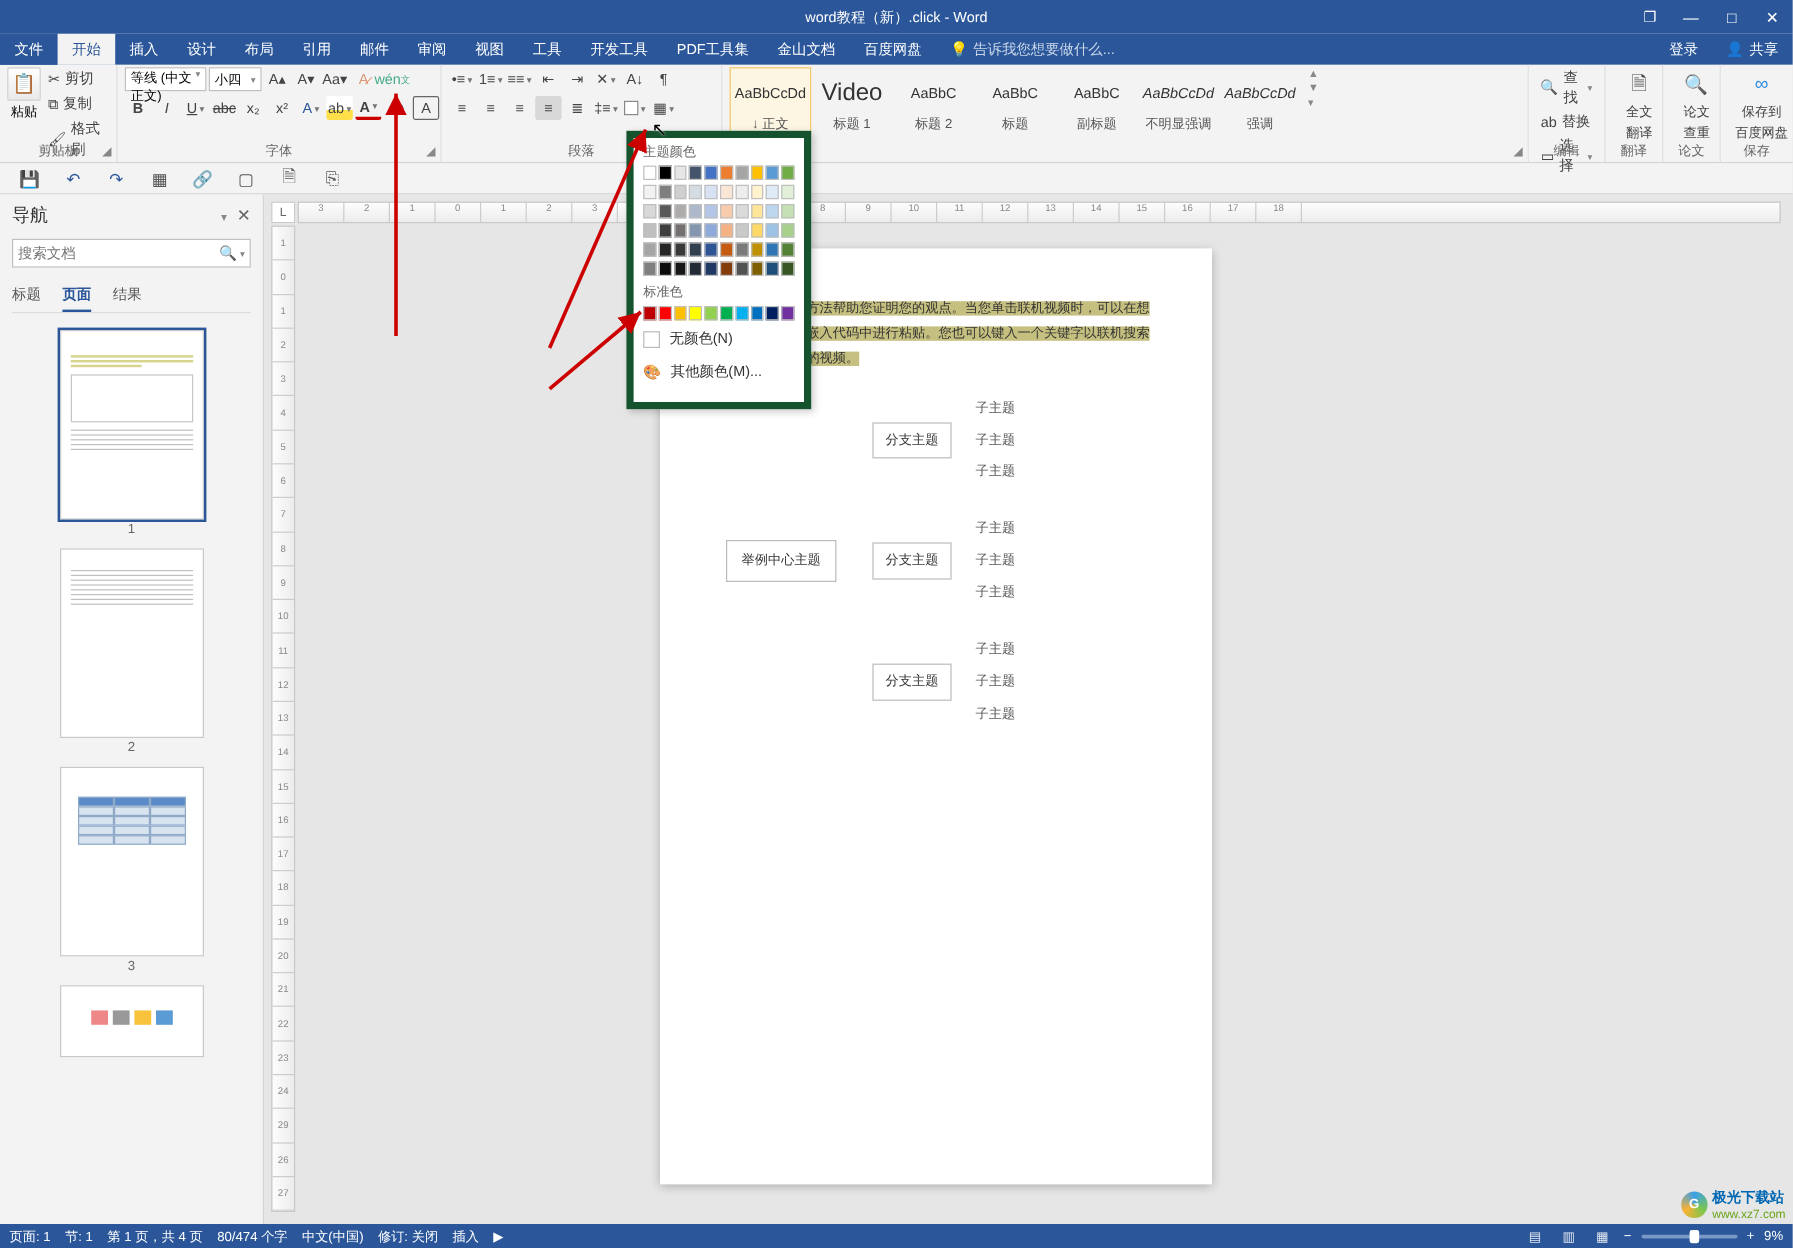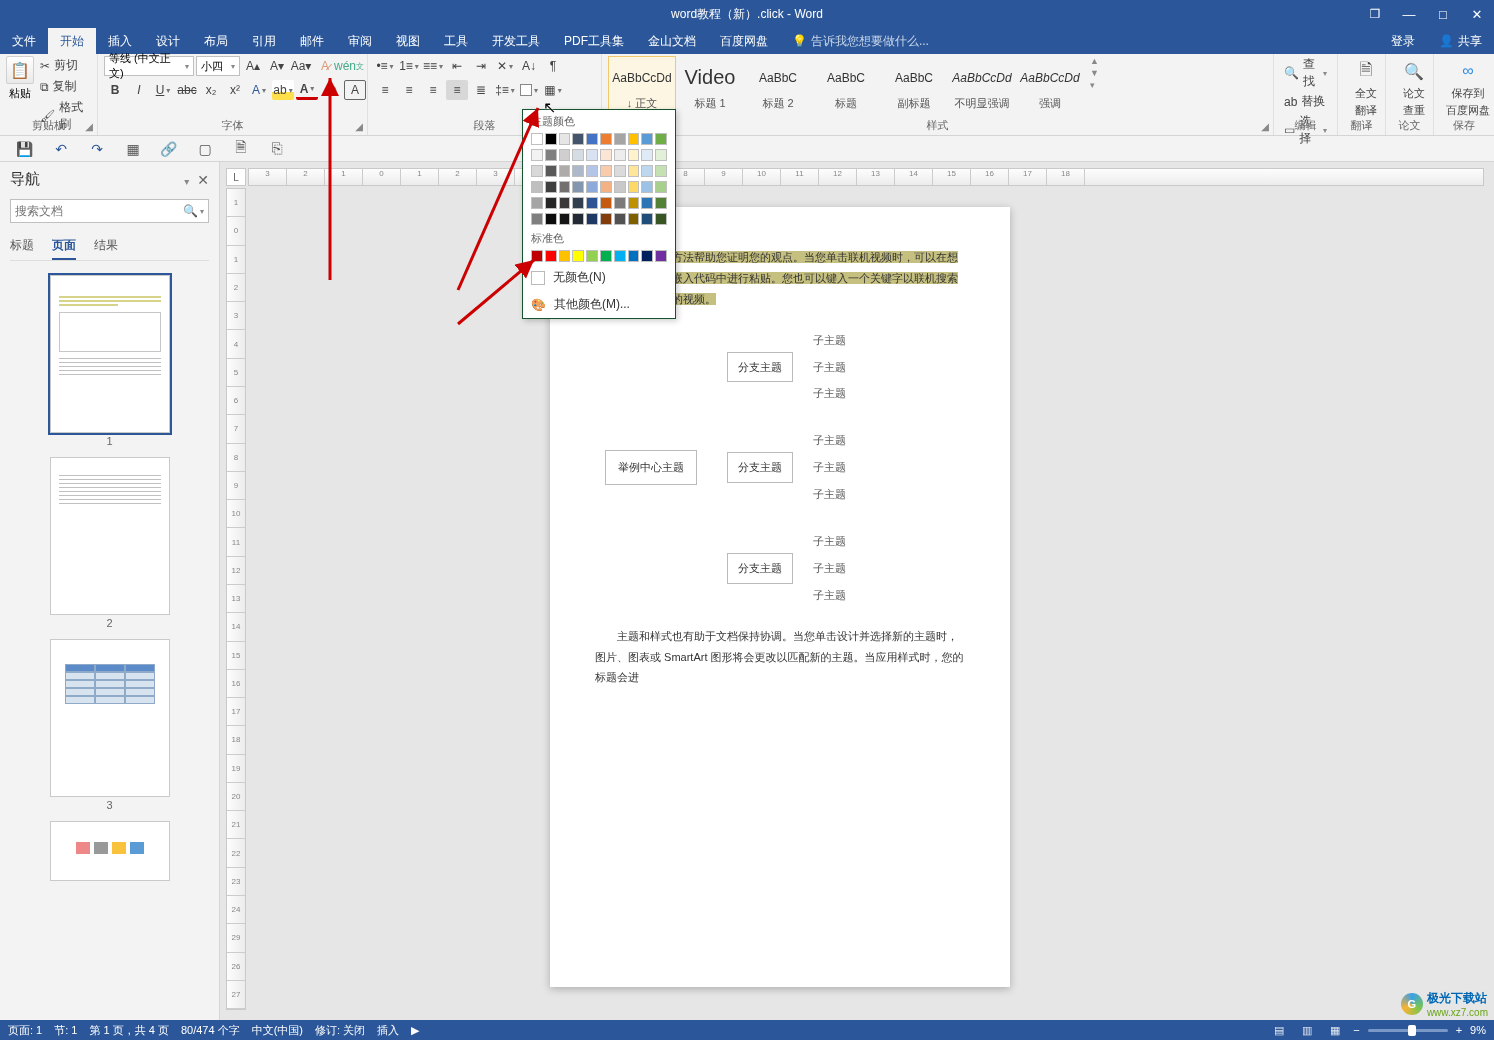--- a/index.html
+++ b/index.html
@@ -26,21 +26,21 @@
 .rgroup .glabel { position: absolute; bottom: 2px; left: 0; right: 0; text-align: center; font-size: 11px; color: #666; }
 .rgroup .gbody { flex: 1; display: flex; align-items: flex-start; gap: 4px; }
 .rgroup .dialog-launcher { position: absolute; bottom: 3px; right: 4px; font-size: 10px; color: #888; }
 
 .clip-left { display: flex; flex-direction: column; align-items: center; gap: 2px; }
 .clip-ico { width: 28px; height: 28px; background: linear-gradient(#fff,#e9e9e9); border: 1px solid #d0d0d0; border-radius: 2px; display:flex;align-items:center;justify-content:center; font-size:16px; }
 .clip-right { display:flex; flex-direction:column; gap:2px; font-size:12px; color:#444; }
 .clip-item { display:flex; gap:4px; align-items:center; padding:1px 2px; }
 
 .font-row { display:flex; gap:2px; align-items:center; }
-.font-name { width:90px; height:20px; border:1px solid #c0c0c0; background:#fff; font-size:11px; padding:0 4px; display:flex; align-items:center; justify-content:space-between; }
+.font-name { width:68px; height:20px; border:1px solid #c0c0c0; background:#fff; font-size:11px; padding:0 4px; display:flex; justify-content:space-between; }
 .font-size { width:44px; height:20px; border:1px solid #c0c0c0; background:#fff; font-size:11px; padding:0 4px; display:flex; align-items:center; justify-content:space-between; }
 .ibtn { width:22px; height:20px; display:flex; align-items:center; justify-content:center; color:#444; font-size:12px; border-radius:2px; }
 .ibtn.dd::after { content:"▾"; font-size:8px; margin-left:2px; color:#777; }
 
 .styles-box { display:flex; gap:0; }
 .style-item { width:68px; height:58px; border:1px solid transparent; display:flex; flex-direction:column; align-items:center; justify-content:center; padding:2px; cursor:pointer; }
 .style-item.sel { border-color:#f2c96a; background:#fdf6e3; }
 .style-preview { font-size:11px; color:#333; flex:1; display:flex; align-items:center; justify-content:center; }
 .style-label { font-size:11px; color:#555; }
 
@@ -73,21 +73,21 @@
 .hruler { position:absolute; left:28px; right:10px; top:6px; height:18px; background:linear-gradient(#fdfdfd,#ececec); border:1px solid #c9c9c9; font-size:8px; color:#888; overflow:hidden; }
 .vruler { position:absolute; left:6px; top:26px; bottom:10px; width:20px; background:linear-gradient(90deg,#fdfdfd,#ececec); border:1px solid #c9c9c9; font-size:8px; color:#888; overflow:hidden; display:flex; flex-direction:column; align-items:center; }
 .page { position:absolute; left:330px; top:45px; width:460px; height:780px; background:#fff; box-shadow:0 2px 8px rgba(0,0,0,.25); padding:40px 45px; font-size:11px; color:#333; line-height:1.9; }
 .hl { background: #c6c080; }
 .mindmap { margin:20px 0 20px 10px; font-size:11px; }
 .mm-center { display:inline-block; border:1px solid #bbb; padding:6px 12px; margin-right:30px; vertical-align:middle; }
 .mm-branch { display:inline-block; border:1px solid #bbb; padding:4px 10px; vertical-align:middle; margin-right:20px; }
 .mm-leaf { color:#555; }
 
 
-.picker { position:absolute; left:522px; top:109px; width:154px; background:#fff; border:1px solid #14532d; box-shadow:2px 2px 6px rgba(0,0,0,.2); z-index:50; padding-bottom:0; }
+.picker { position:absolute; left:522px; top:109px; width:154px; background:#fff; border:6px solid #14532d; box-shadow:2px 2px 6px rgba(0,0,0,.2); z-index:50; padding-bottom:12px; }
 .picker .sec-title { font-size:11px; color:#666; padding:4px 8px 2px; }
 .picker .swatch-row { display:flex; gap:2px; padding:2px 8px; }
 .sw { width:12px; height:12px; border:1px solid #bfbfbf; }
 .picker .menu-row { display:flex; align-items:center; gap:8px; padding:5px 8px; font-size:12px; color:#333; }
 .picker .noclr { width:14px; height:14px; border:1px solid #bbb; background:#fff; }
 
 
 .arrow { position:absolute; z-index:60; pointer-events:none; }
 
 
@@ -291,21 +291,20 @@
             <div class="style-preview" style="font-size:12px;font-style:italic">AaBbCcDd</div>
             <div class="style-label">强调</div>
           </div>
         </div>
       <div style="display:flex;flex-direction:column;justify-content:center;color:#888;font-size:9px;gap:2px;padding:0 2px">
         <span>▲</span>
         <span>▼</span>
         <span>▾</span>
       </div>
     </div>
-    <div class="glabel">样式</div>
     <div class="dialog-launcher">◢</div>
   </div>
 
   <div class="rgroup" style="width:64px">
     <div class="gbody">
         <div class="edit-col">
       <div class="edit-row">
             <span>🔍</span>
             <span>查找</span>
             <span style="font-size:8px;color:#888">▾</span>
@@ -515,21 +514,20 @@
               <div class="mm-branch">分支主题</div>
               <div style="display:flex;flex-direction:column;gap:6px">
                 <span class="mm-leaf">子主题</span>
                 <span class="mm-leaf">子主题</span>
                 <span class="mm-leaf">子主题</span>
               </div>
             </div>
         </div>
       </div>
     </div>
-    <p style="text-indent:2em;margin-top:6px">主题和样式也有助于文档保持协调。当您单击设计并选择新的主题时，图片、图表或 SmartArt 图形将会更改以匹配新的主题。当应用样式时，您的标题会进</p>
   </div>
 </div>
 
 <div class="picker">
   <div class="sec-title">主题颜色</div>
   <div class="swatch-row" id="theme-row">
       <div class="sw" style="background: rgb(255, 255, 255);"></div>
       <div class="sw" style="background: rgb(0, 0, 0);"></div>
       <div class="sw" style="background: rgb(231, 230, 230);"></div>
       <div class="sw" style="background: rgb(68, 84, 106);"></div>

